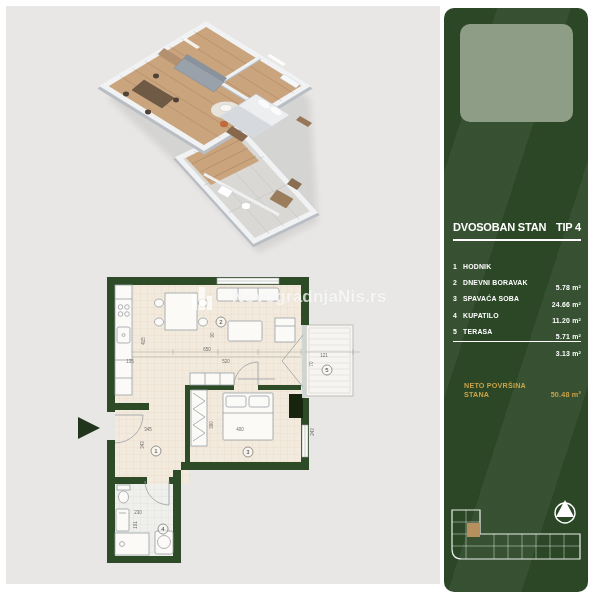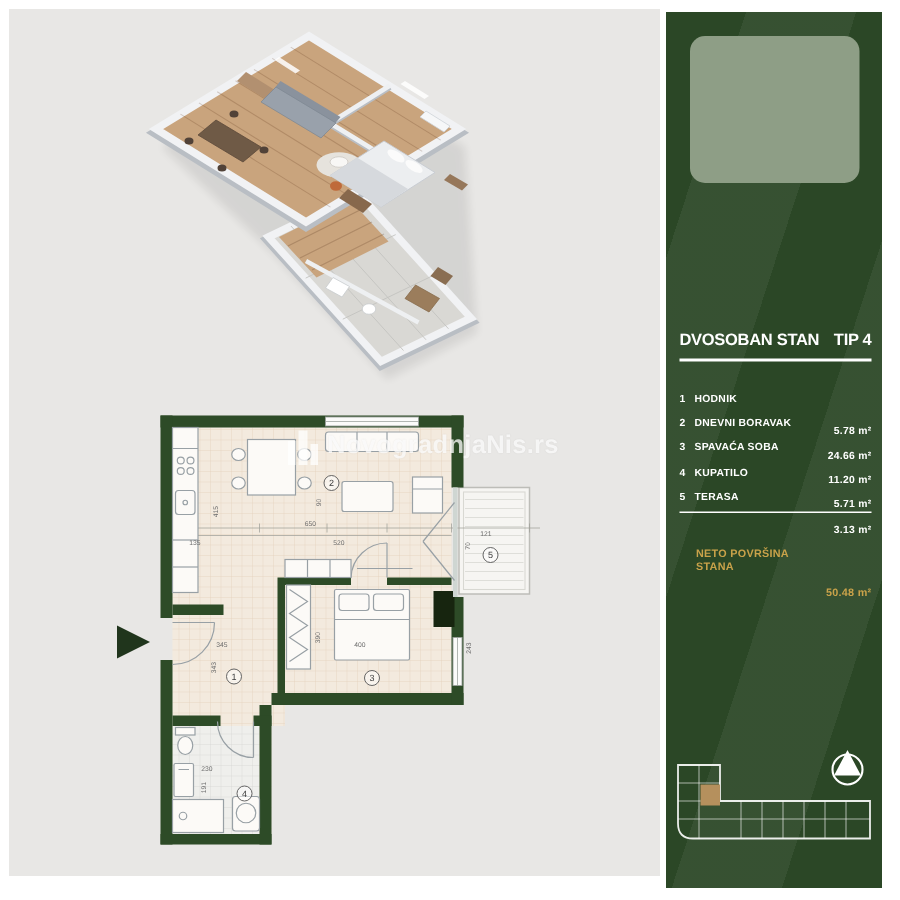--- a/index.html
+++ b/index.html
@@ -1,45 +1,45 @@
 <!DOCTYPE html>
 <html><head>
 <meta charset="utf-8">
 <style>
   html,body{margin:0;padding:0;}
   body{width:600px;height:600px;background:#ffffff;position:relative;overflow:hidden;
        font-family:"Liberation Sans",sans-serif;}
   .canvas{position:absolute;left:6px;top:6px;width:434px;height:578px;background:#e8e7e5;}
   .svg-abs{position:absolute;}
   
-  .watermark{position:absolute;left:184px;top:277px;display:flex;align-items:center;gap:4px;
+  .watermark{position:absolute;left:184px;top:277px;display:flex;align-items:center;gap:18px;
              pointer-events:none;}
   .wm-text{font-size:17px;font-weight:bold;color:rgba(255,255,255,0.75);letter-spacing:0.2px;
            text-shadow:0 0 1px rgba(120,120,120,0.15);}
   
   .panel{position:absolute;left:444px;top:8px;width:144px;height:584px;background:
      linear-gradient(108deg, rgba(255,255,255,0) 0%, rgba(255,255,255,0) 16%,
        rgba(255,255,255,0.055) 16%, rgba(255,255,255,0.055) 38%,
        rgba(255,255,255,0) 38%, rgba(255,255,255,0) 58%,
        rgba(255,255,255,0.055) 58%, rgba(255,255,255,0.055) 80%,
-       rgba(255,255,255,0) 80%), #2b4726;}
+       rgba(255,255,255,0) 80%), #2b4726; border-radius: 10px;}
   .logo{position:absolute;left:16px;top:16px;width:113px;height:98px;border-radius:10px;
         background:#8e9e86;}
   .panel-header{position:absolute;left:9px;right:7px;top:213px;display:flex;
         justify-content:space-between;align-items:baseline;color:#fff;font-weight:bold;
         font-size:11px;letter-spacing:-0.2px;white-space:nowrap;}
   .hr1{position:absolute;left:9px;right:7px;top:231px;height:2px;background:#fff;}
   .rooms{position:absolute;left:9px;right:7px;top:250px;color:#fff;}
   .room-row{display:flex;align-items:center;height:16.4px;font-size:6.9px;font-weight:bold;
         letter-spacing:0.2px;}
   .room-num{width:10px;}
   .room-name{flex:1;}
   .room-area{text-align:right;margin-top:43px;}
   .divider{height:1.5px;background:#fff;margin-top:1px;}
-  .total-row{display:flex;align-items:center;margin-top:5px;font-size:7.2px;font-weight:bold;
+  .total-row{display:flex;align-items:flex-end;margin-top:5px;font-size:7.2px;font-weight:bold;
         color:#c9a24a;letter-spacing:0.2px;}
   .total-label{flex:1;padding-left:11px;}
   .siteplan{position:absolute;left:2px;bottom:6px;}
   text{font-family:"Liberation Sans",sans-serif;}
 </style>
 </head>
 <body>
 
 <div class="canvas">
 

